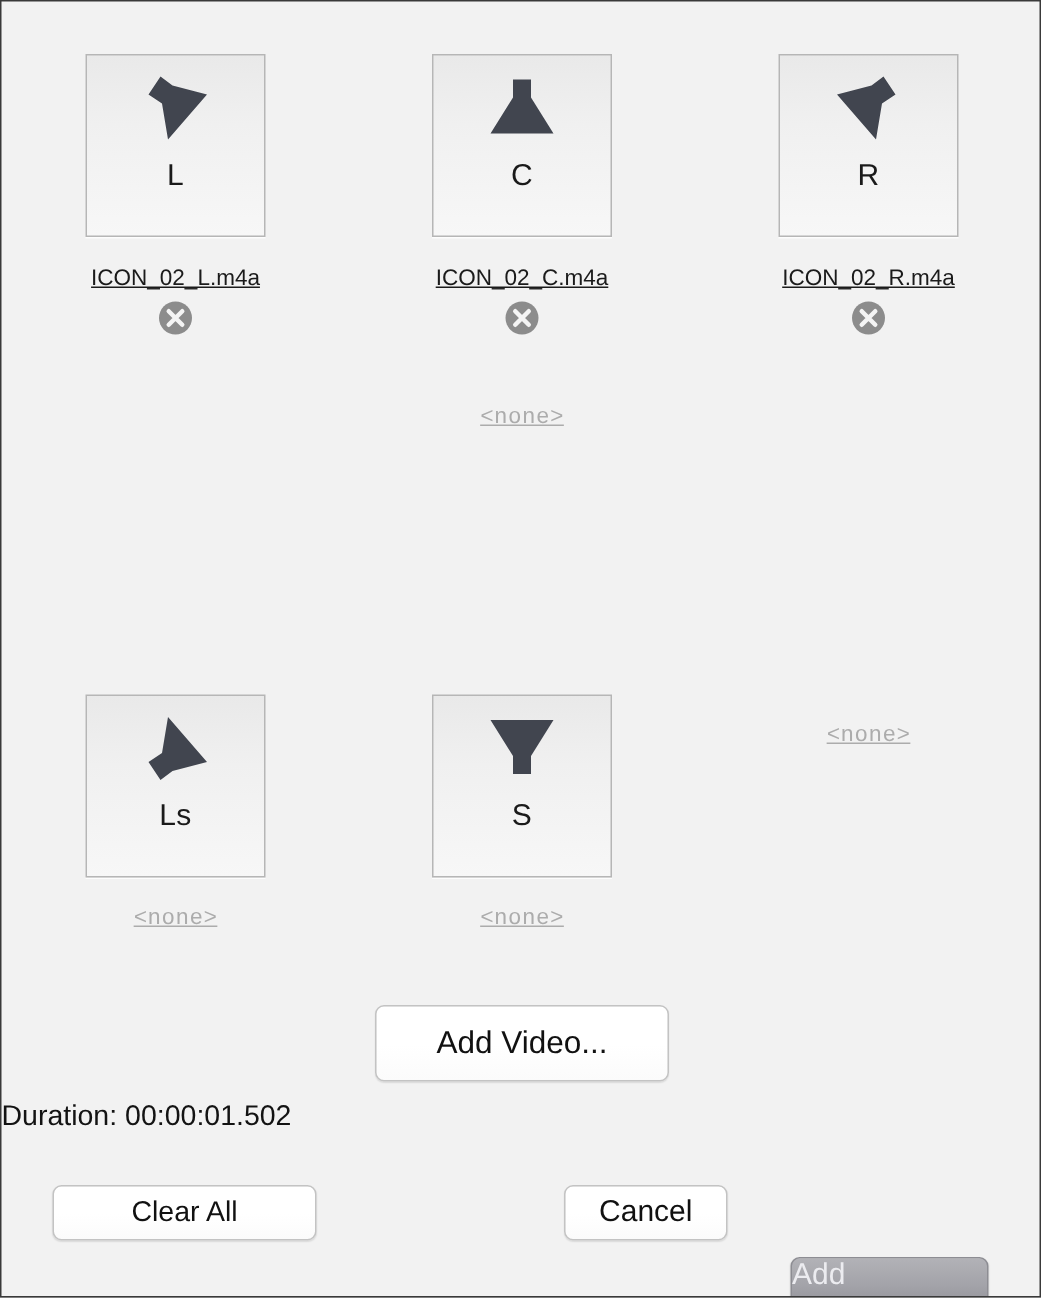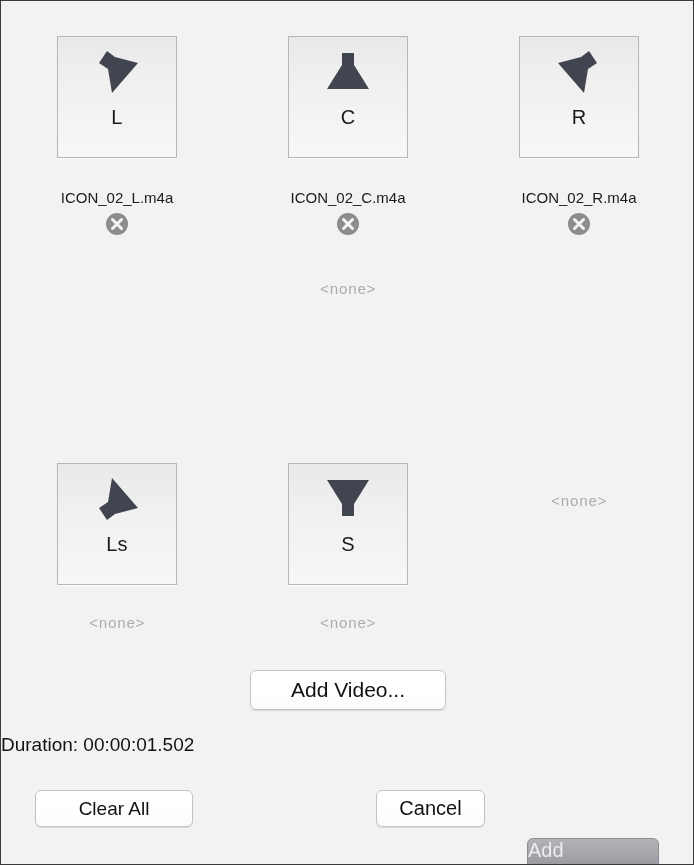--- a/index.html
+++ b/index.html
@@ -83,25 +83,26 @@
   .tile-label {
     font-size: 20px;
     color: #1a1a1a;
     font-family: "Liberation Sans", sans-serif;
     letter-spacing: 0.2px;
     line-height: 1;
     margin-top: -2px;
   }
 
   .filename {
-    margin-top: 31px;
+    margin-top: 19px;
     font-size: 15px;
     color: #1b1b1b;
     font-family: "Liberation Sans", sans-serif;
     white-space: nowrap;
+    text-decoration: underline;
   }
   .filename.none {
     color: #acacac;
     font-family: "Liberation Mono", monospace;
     font-size: 15px;
     letter-spacing: 0.3px;
   }
 
   .delete-badge {
     margin-top: 6px;
@@ -129,39 +130,39 @@
     justify-content: center;
     cursor: default;
     user-select: none;
   }
 
   #add-video-button {
     position: absolute;
     left: 249px;
     top: 669px;
     width: 196px;
-    height: 40px;
+    height: 51px;
     font-size: 21px;
   }
 
   #duration-label {
     position: absolute;
     left: 0;
     top: 733px;
     width: 694px;
     font-size: 19px;
     color: #131313;
     font-family: "Liberation Sans", sans-serif;
   }
 
   #clear-all-button {
     position: absolute;
     left: 34px;
     top: 789px;
-    width: 158px;
+    width: 176px;
     height: 37px;
     font-size: 19px;
   }
 
   #cancel-button {
     position: absolute;
     left: 375px;
     top: 789px;
     width: 109px;
     height: 37px;

